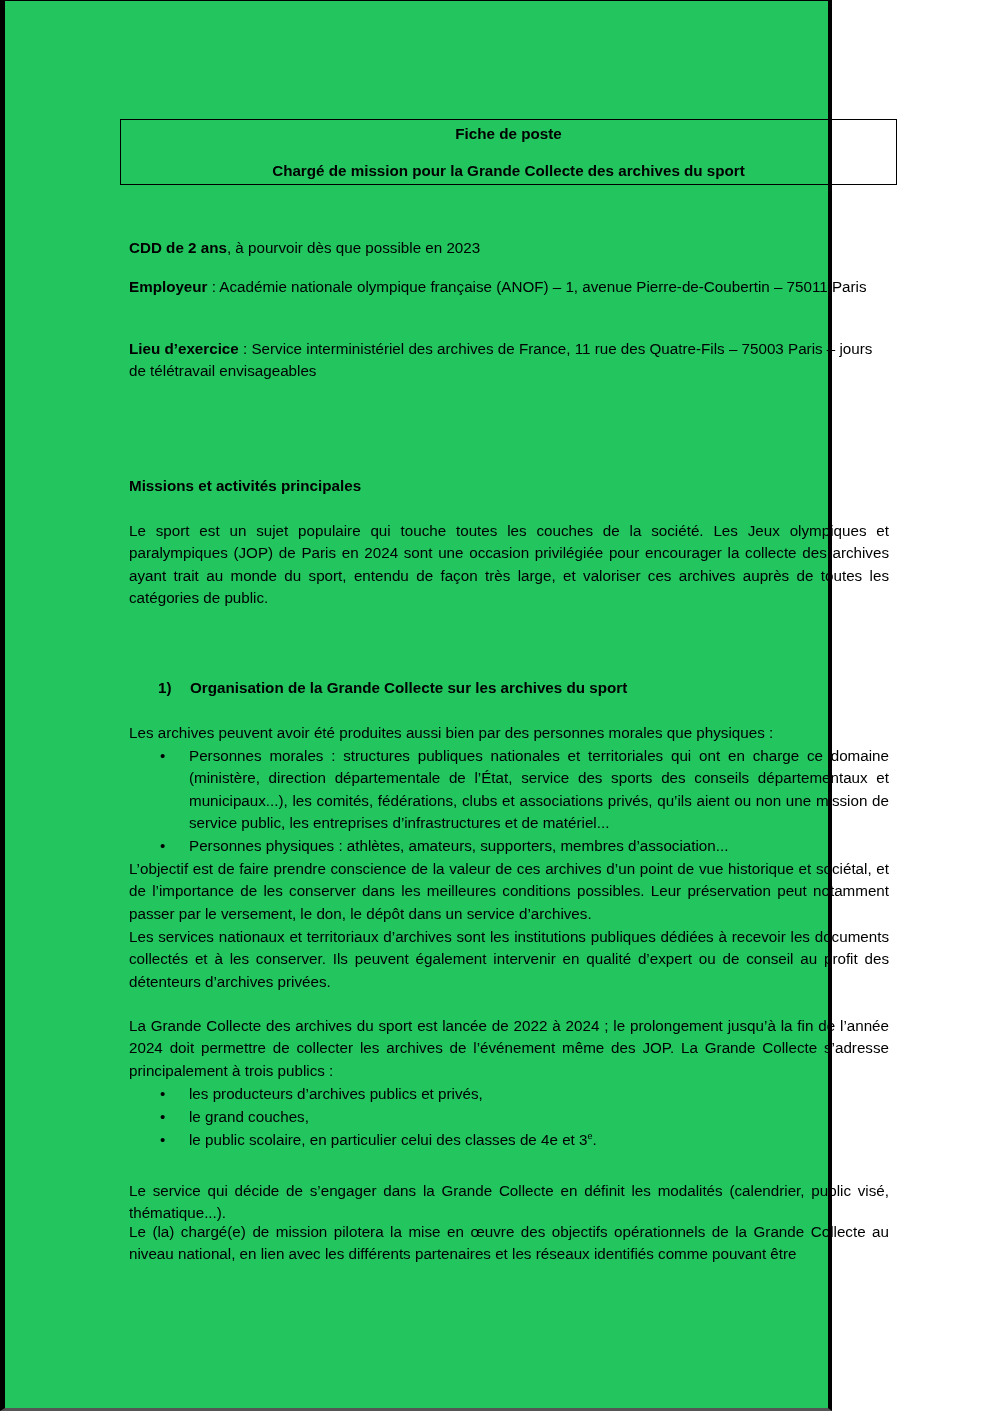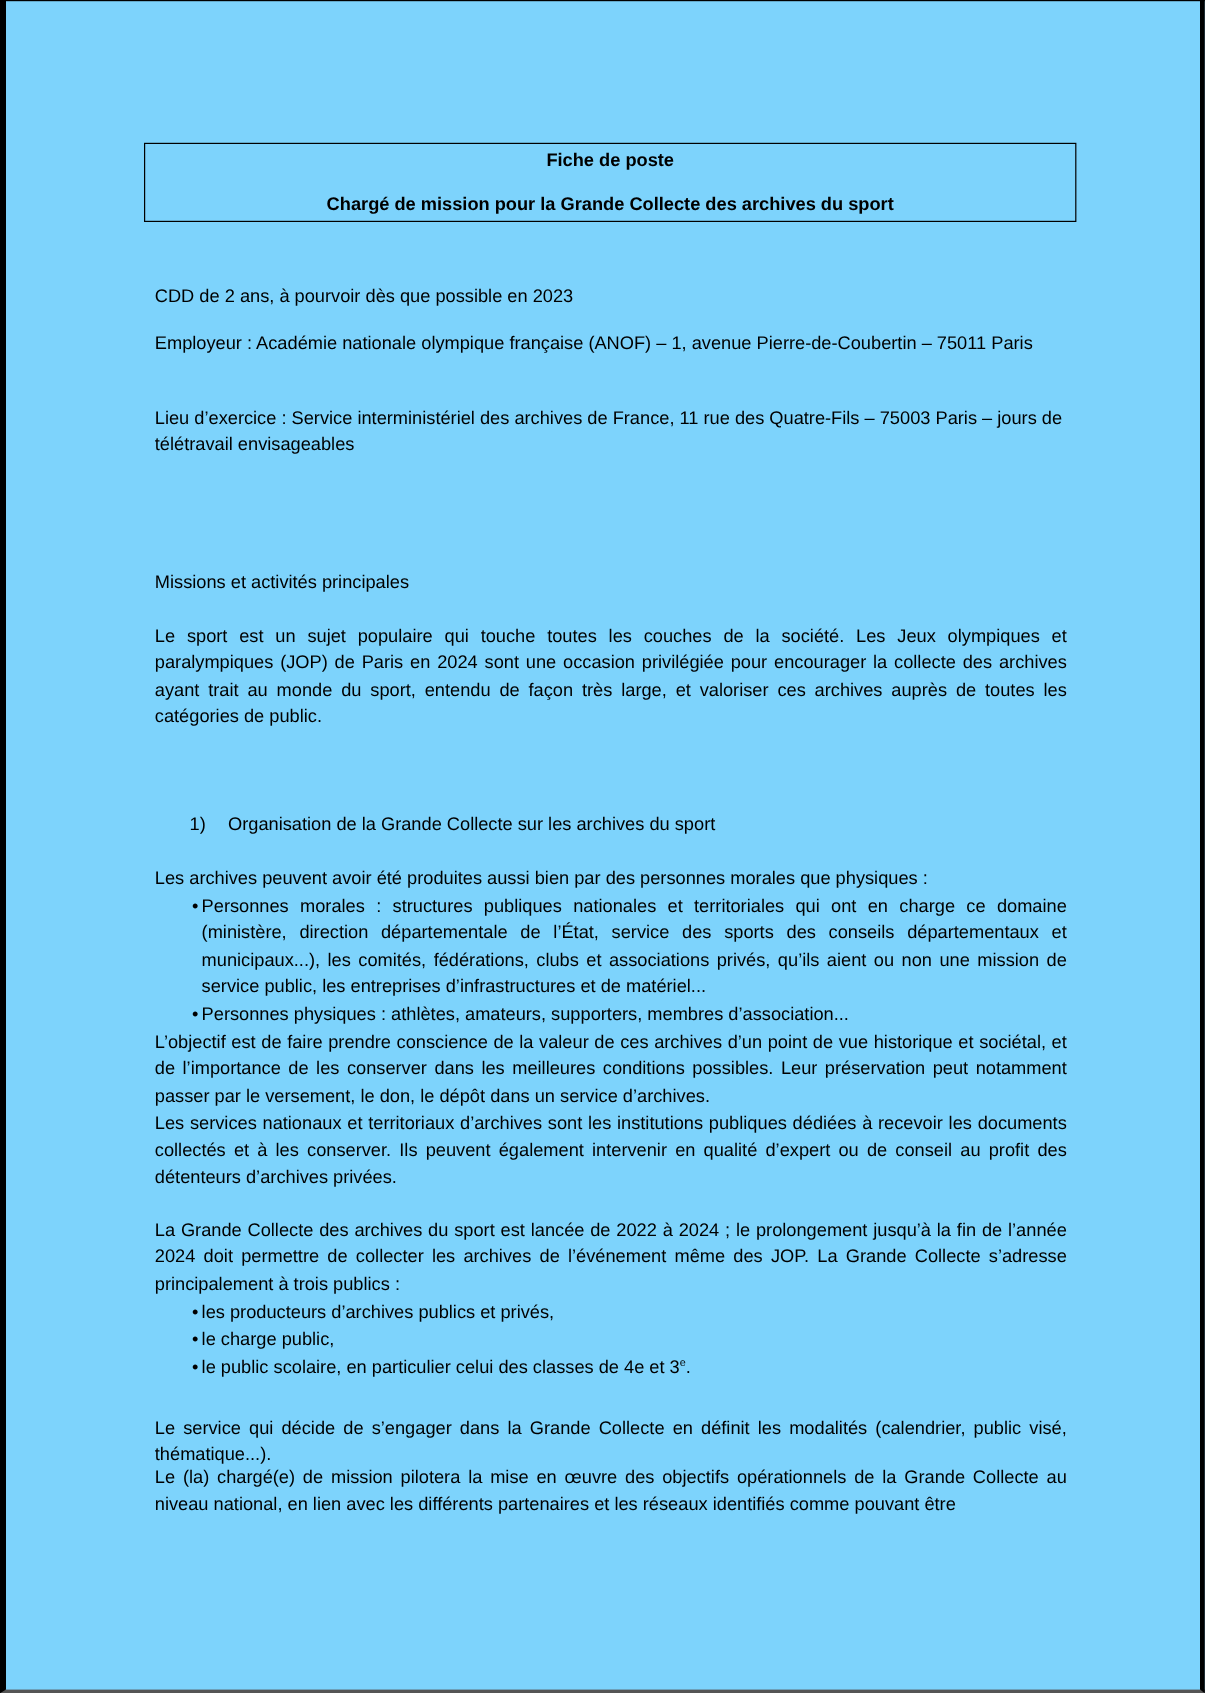--- a/index.html
+++ b/index.html
@@ -1,40 +1,40 @@
 <!DOCTYPE html>
 <html><head>
 <meta charset="utf-8">
 <style>
   html, body { margin: 0; padding: 0; background: #ffffff; }
   body { width: 1004px; height: 1411px; position: relative; overflow: hidden; }
   .page {
-    position: absolute; left: 0; top: 0; width: 1004px; height: 1411px;
+    position: absolute; left: 0; top: 0; width: 832px; height: 1411px;
     box-sizing: border-box;
     border-top: 1px solid #000;
     border-left: 5px solid #000;
     border-right: 4px solid #000;
     border-bottom: 3px solid #555;
-    background: #7dd3fc;
+    background: #22c55e;
     font-family: "Liberation Sans", sans-serif;
     color: #000;
   }
   .title-box {
     position: absolute; left: 115px; top: 118px; width: 777px; height: 66px;
     box-sizing: border-box; border: 1.5px solid #000;
     text-align: center; font-weight: bold; font-size: 15.2px;
   }
   .title-box .l1 { position: absolute; left: 0; right: 0; top: 5px; }
   .title-box .l2 { position: absolute; left: 0; right: 0; top: 42px; }
   .block { position: absolute; left: 124px; width: 760px; font-size: 15.2px; line-height: 22.4px; }
   .just { text-align: justify; }
-  b { font-weight: normal; }
+  b { font-weight: bold; }
   .bul { position: absolute; left: 124px; width: 760px; font-size: 15.2px; line-height: 22.4px; }
   .bul .dot { position: absolute; left: 31px; top: 0; }
-  .bul .txt { margin-left: 39px; display: block; text-align: justify; }
+  .bul .txt { margin-left: 60px; display: block; text-align: justify; }
   .bul .txt.nj { text-align: left; }
   sup { font-size: 9px; line-height: 0; }
 </style>
 </head>
 <body>
 
 <div class="page">
 
   <div class="title-box">
     <div class="l1">Fiche de poste</div>
@@ -80,21 +80,21 @@
   <div class="block just" style="top:925px;">Les services nationaux et territoriaux d’archives sont les institutions publiques dédiées à recevoir les documents collectés et à les conserver. Ils peuvent également intervenir en qualité d’expert ou de conseil au profit des détenteurs d’archives privées.</div>
 
   <div class="block just" style="top:1014px;">La Grande Collecte des archives du sport est lancée de 2022 à 2024 ; le prolongement jusqu’à la fin de l’année 2024 doit permettre de collecter les archives de l’événement même des JOP. La Grande Collecte s’adresse principalement à trois publics :</div>
 
   <div class="bul" style="top:1082px;">
     <span class="dot">•</span>
     <span class="txt nj">les producteurs d’archives publics et privés,</span>
   </div>
   <div class="bul" style="top:1105px;">
     <span class="dot">•</span>
-    <span class="txt nj">le charge public,</span>
+    <span class="txt nj">le grand couches,</span>
   </div>
   <div class="bul" style="top:1128px;">
     <span class="dot">•</span>
     <span class="txt nj"><span>le public scolaire, en particulier celui des classes de 4e et 3</span><sup>e</sup><span>.</span></span>
   </div>
 
   <div class="block just" style="top:1151px;margin-top:28px;">Le service qui décide de s’engager dans la Grande Collecte en définit les modalités (calendrier, public visé, thématique...).</div>
 
   <div class="block just" style="top:1220px;">Le (la) chargé(e) de mission pilotera la mise en œuvre des objectifs opérationnels de la Grande Collecte au niveau national, en lien avec les différents partenaires et les réseaux identifiés comme pouvant être</div>
 

